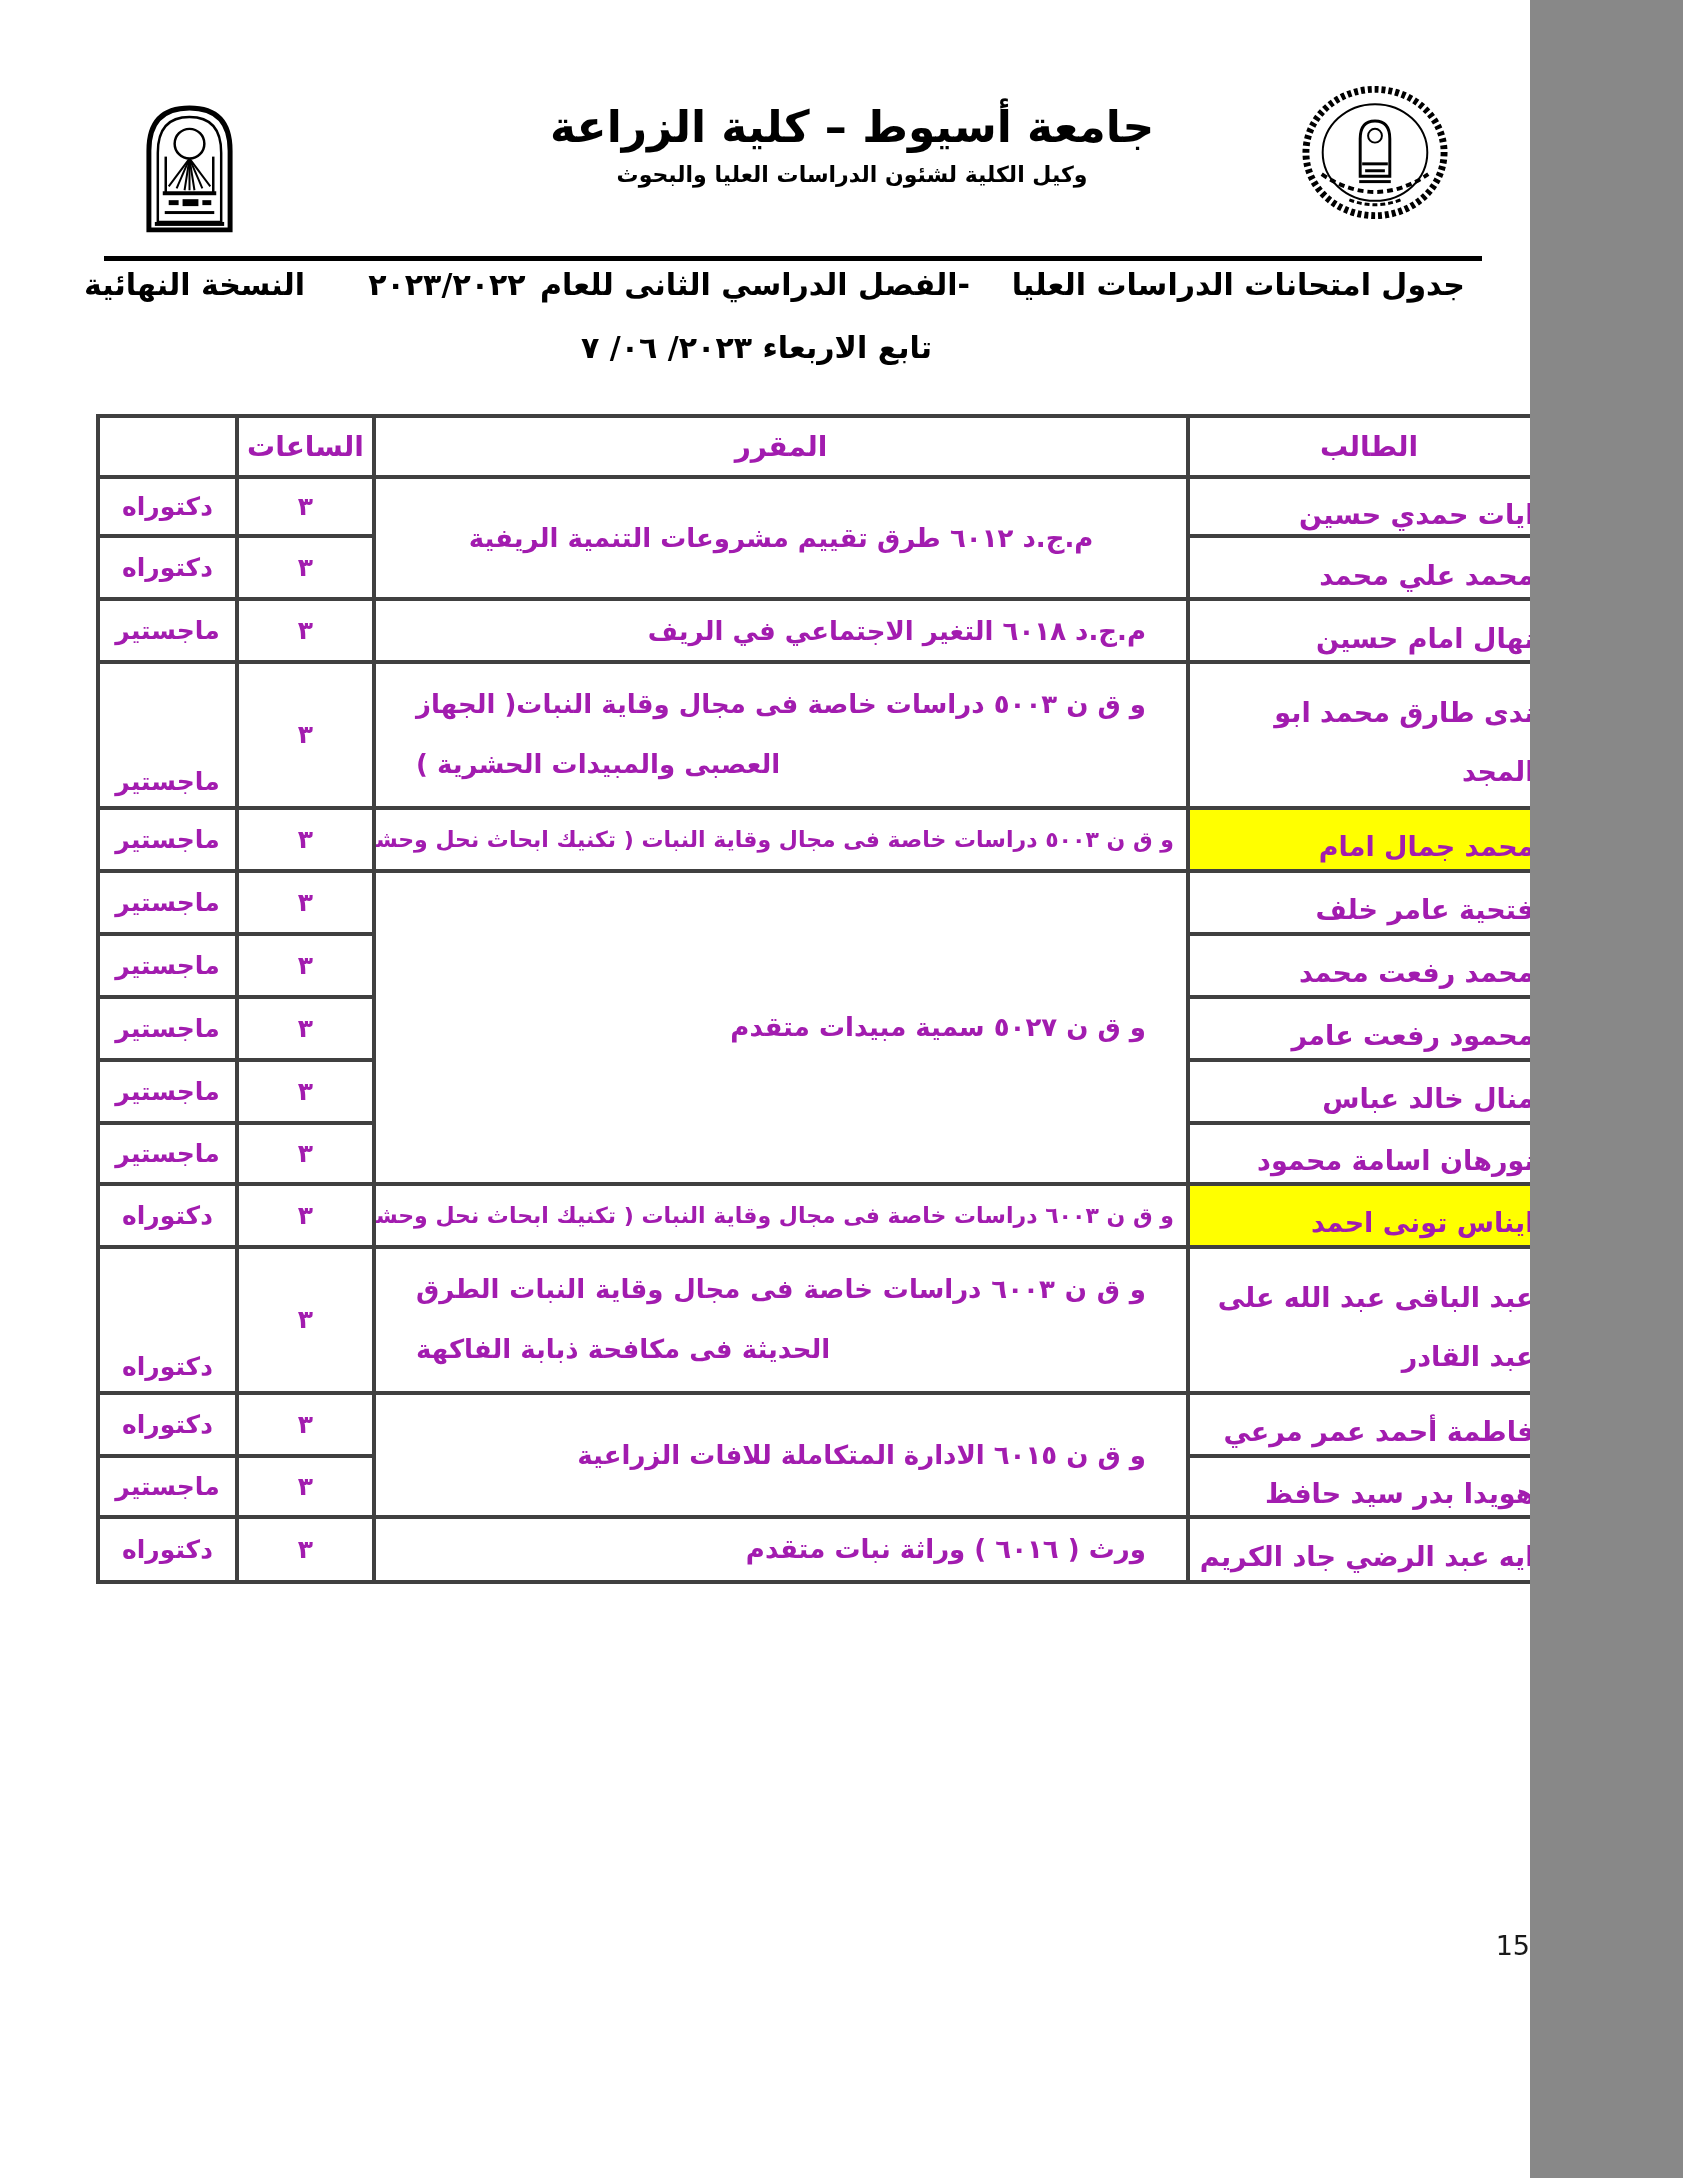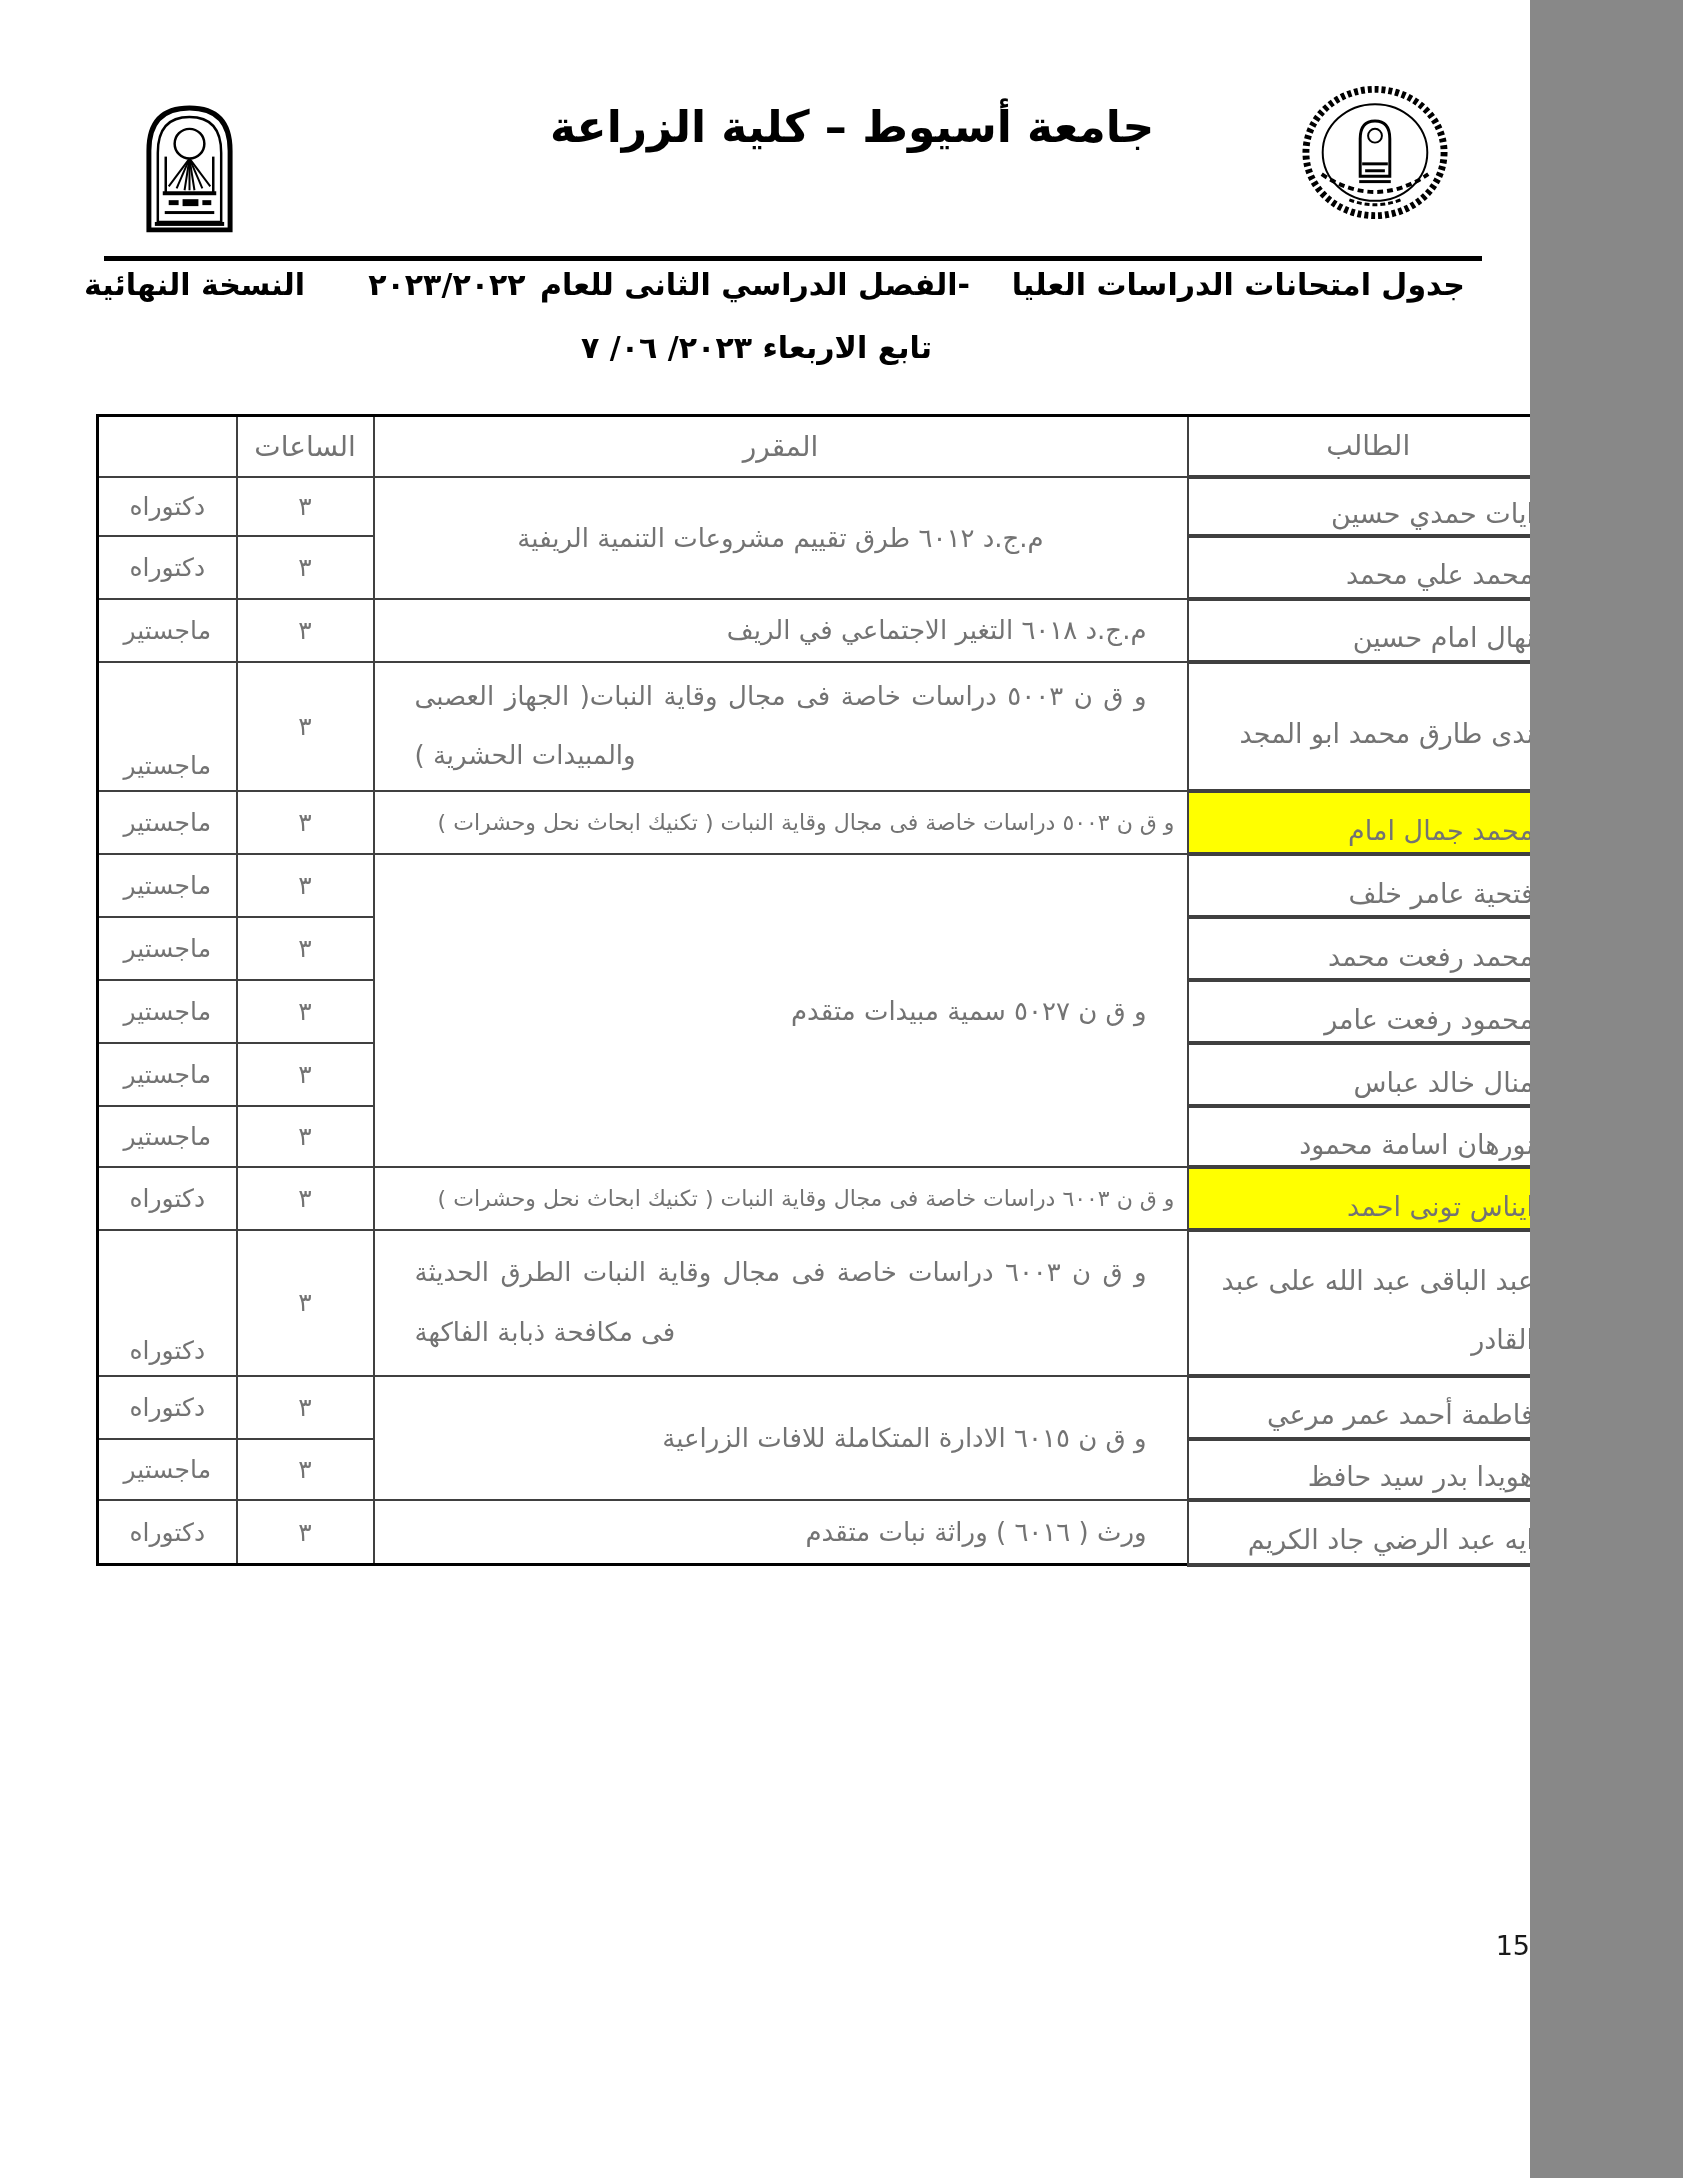--- a/index.html
+++ b/index.html
@@ -39,21 +39,21 @@
     direction:rtl;text-align:center;padding-right:36px;box-sizing:border-box;
     font-size:30px;font-weight:bold;
   }
   
   .tbl-wrap{position:absolute;left:96px;top:414px;}
   table.sched{
     border-collapse:collapse;table-layout:fixed;width:1451px;
     direction:rtl;border:3px solid #000;
   }
   .cell{
-    border:2px solid #404040;font-weight:normal;color:#737373;vertical-align:middle;
+    border:4px solid #404040;font-weight:bold;color:#a21caf;vertical-align:middle;
     overflow:hidden;
   }
   th.cell{font-size:28px;text-align:center;padding:4px;}
   .st{
     border-width:4px 2px;text-align:right;
     padding:19px 14px 4px 6px;font-size:27px;
   }
   .co{font-size:26px;padding:4px 40px;}
   .al-right{text-align:right;}
   .al-center{text-align:center;}
@@ -93,20 +93,21 @@
     <rect x="24" y="93" width="54" height="4" fill="#000"></rect>
     <rect x="30" y="102" width="10" height="5" fill="#000"></rect>
     <rect x="44" y="101" width="16" height="7" fill="#000"></rect>
     <rect x="64" y="102" width="9" height="5" fill="#000"></rect>
     <rect x="26" y="113" width="50" height="3" fill="#000"></rect>
     <rect x="16" y="124" width="70" height="4" fill="#000"></rect>
   </svg>
 
   <div class="org-block">
     <div class="org-title">جامعة أسيوط – كلية الزراعة</div>
+    <div class="org-subtitle">وكيل الكلية لشئون الدراسات العليا والبحوث</div>
   </div>
 
   <svg class="seal" viewBox="0 0 152 140">
     <ellipse cx="76" cy="70" rx="70" ry="64" fill="none" stroke="#000" stroke-width="7" stroke-dasharray="4 3"></ellipse>
     <ellipse cx="76" cy="70" rx="53" ry="49" fill="none" stroke="#000" stroke-width="2"></ellipse>
     <path d="M61 94 L61 56 Q61 38 76 38 Q91 38 91 56 L91 94 Z" fill="none" stroke="#000" stroke-width="3"></path>
     <circle cx="76" cy="53" r="7" fill="none" stroke="#000" stroke-width="2"></circle>
     <rect x="63" y="80" width="26" height="3" fill="#000"></rect>
     <rect x="66" y="87" width="20" height="3" fill="#000"></rect>
     <rect x="60" y="98" width="32" height="3" fill="#000"></rect>

